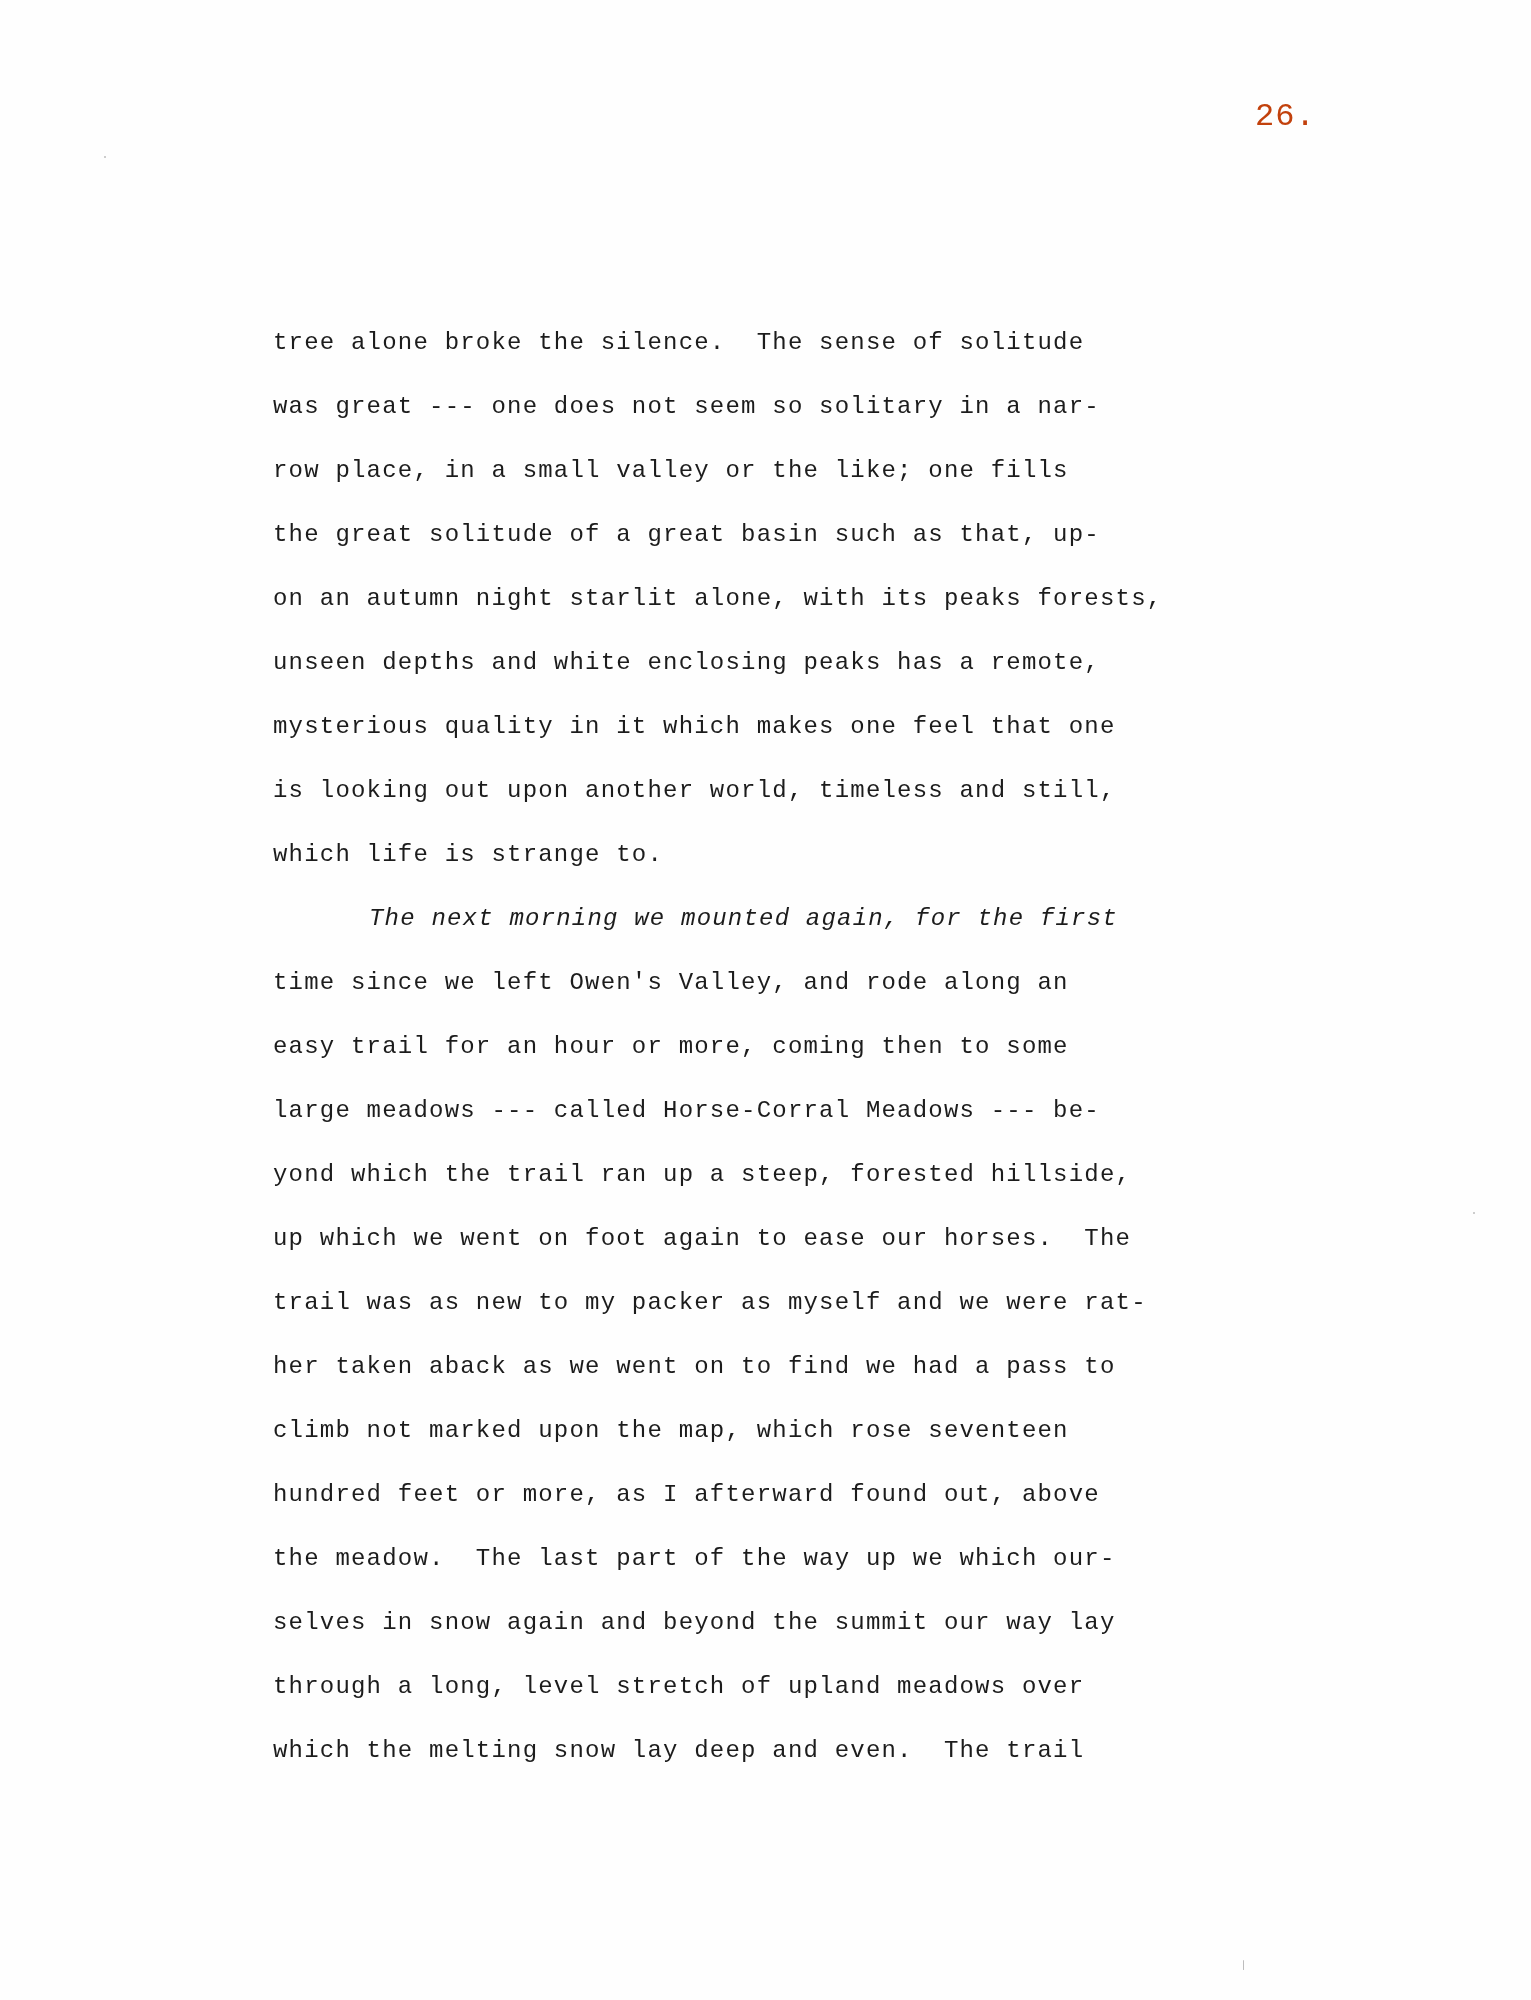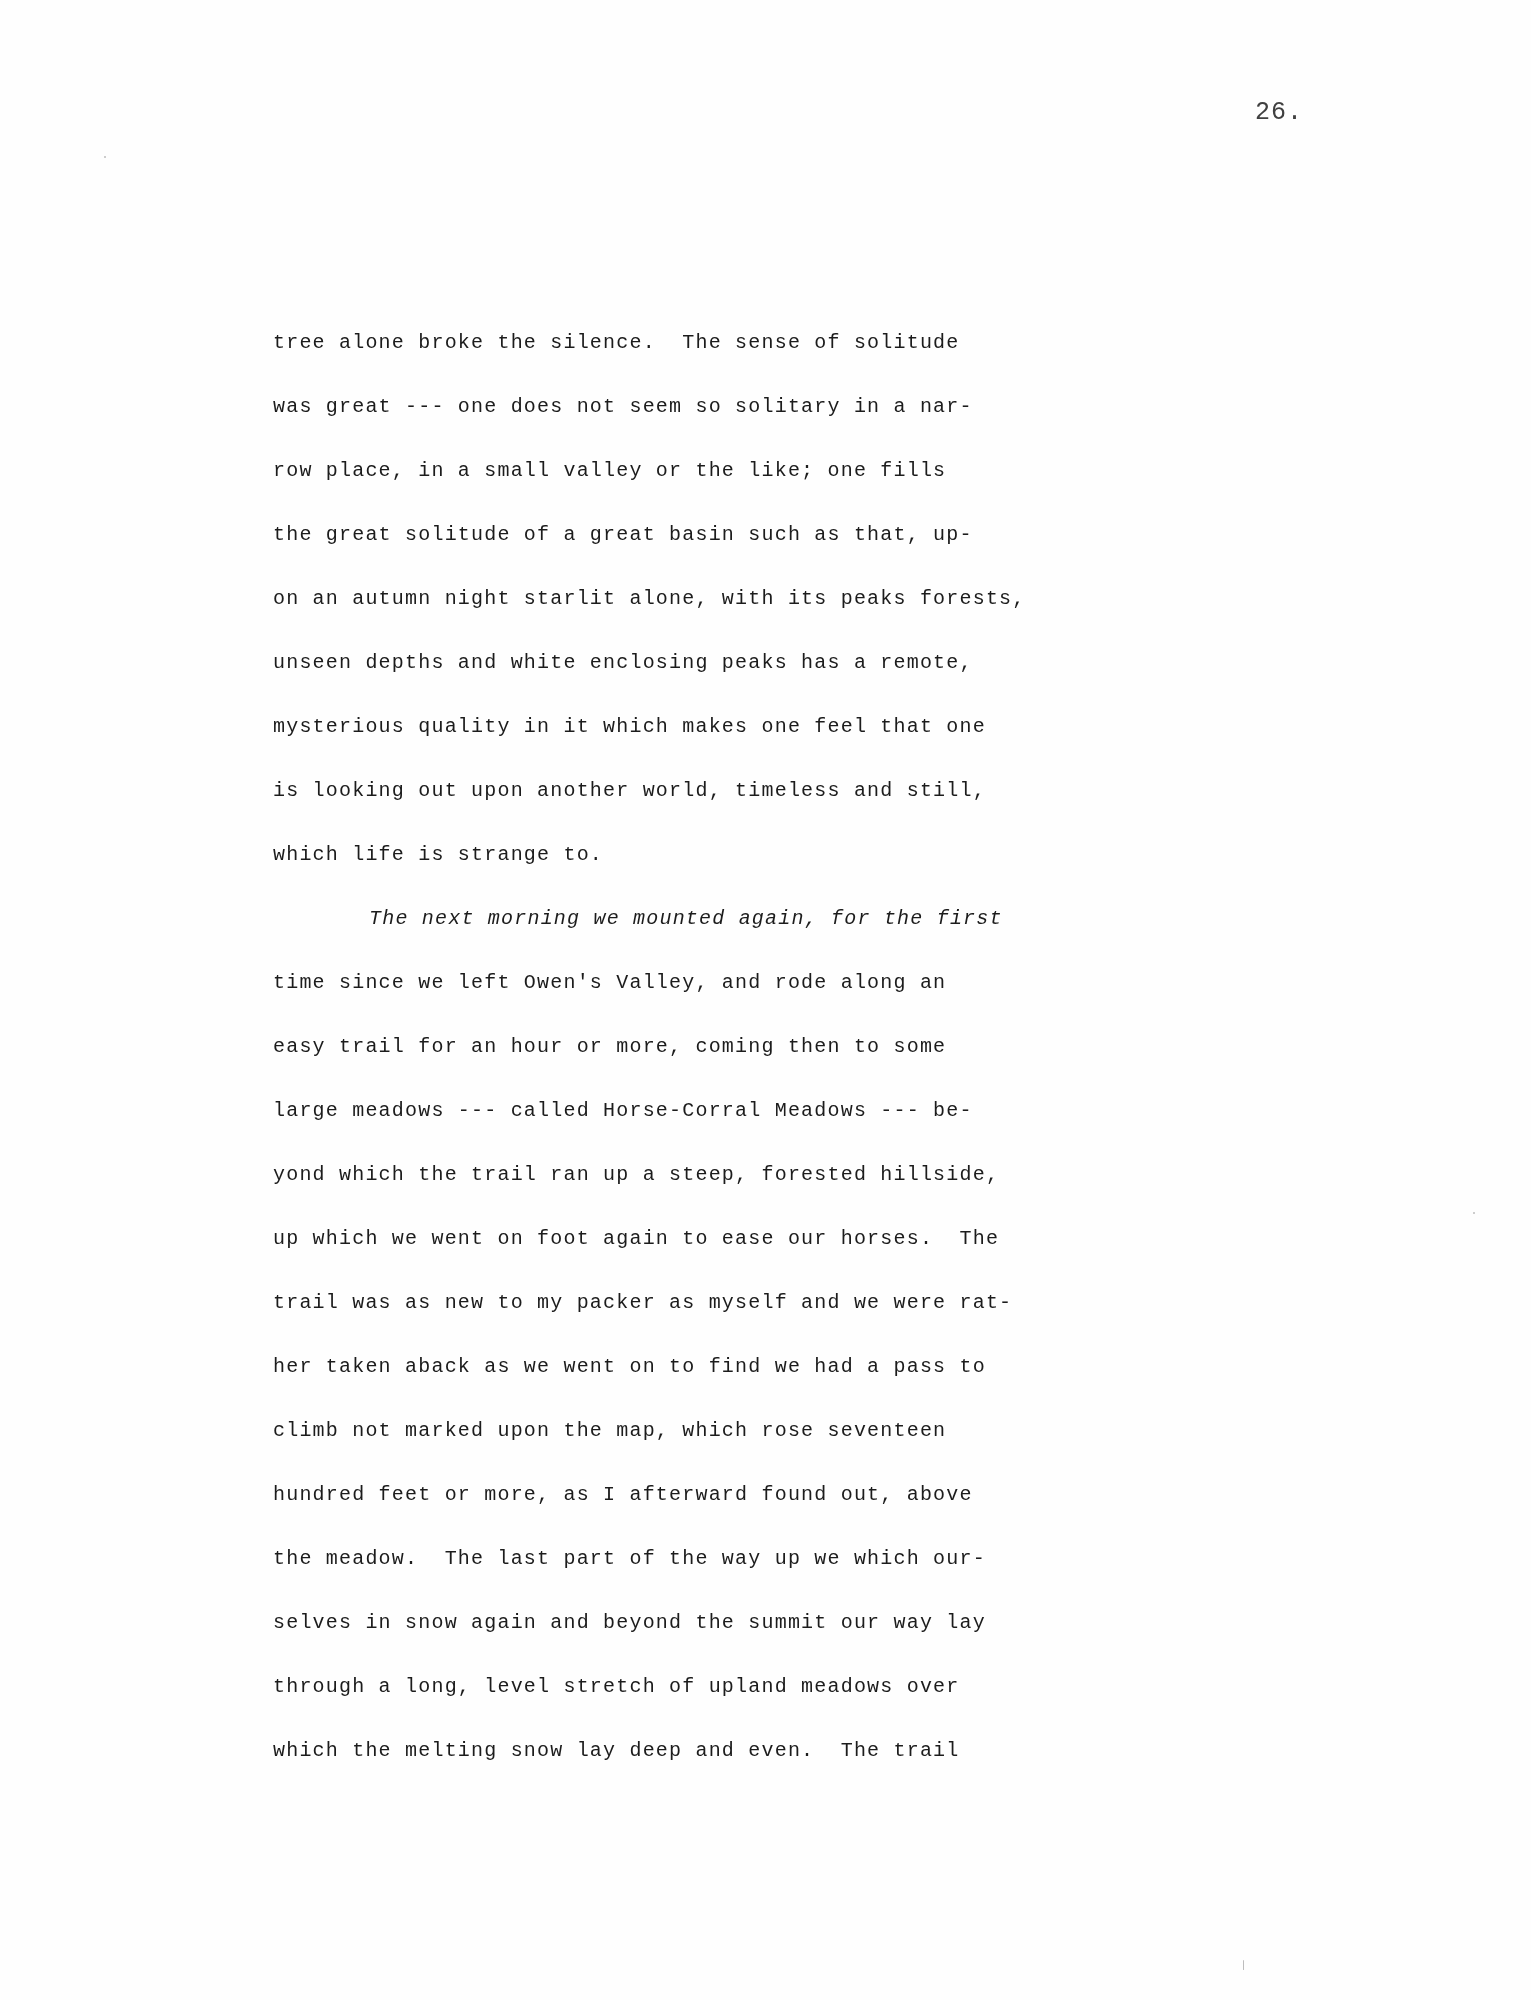--- a/index.html
+++ b/index.html
@@ -19,34 +19,34 @@
       position: absolute;
       left: 0; top: 0;
       width: 1531px;
       height: 2000px;
       background: #fefefe;
     }
     .page-number {
       position: absolute;
       left: 1255px;
       top: 98px;
-      font-size: 25px;
+      font-size: 32px;
       letter-spacing: 1px;
-      color: #404040;
+      color: #c2410c;
     }
     .body-text {
       position: absolute;
       left: 273px;
       top: 320px;
       width: 1100px;
     }
     .line {
       height: 64px;
       line-height: 46px;
-      font-size: 20px;
+      font-size: 24px;
       white-space: pre;
       letter-spacing: 1.2px;
       color: #1c1c1c;
     }
     .line.indent {
       padding-left: 96px;
       font-style: italic;
     }
     .speck {
       position: absolute;

